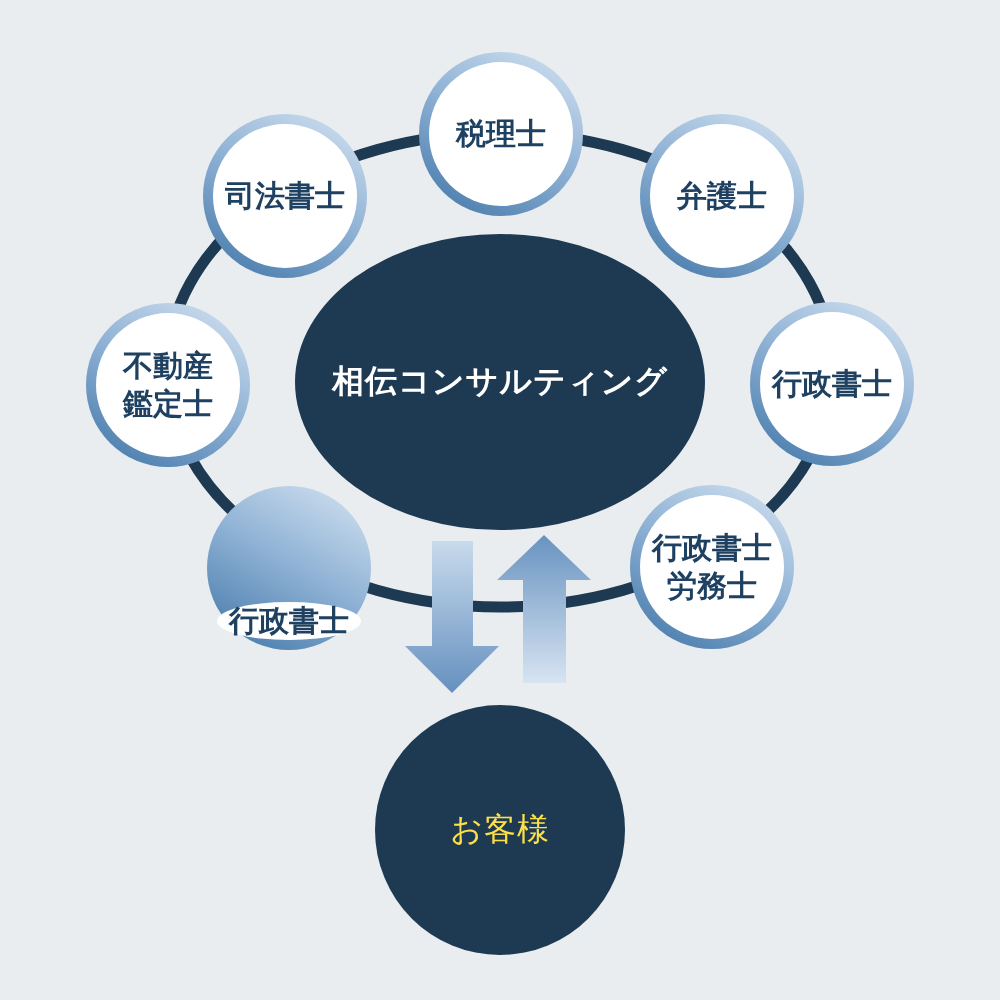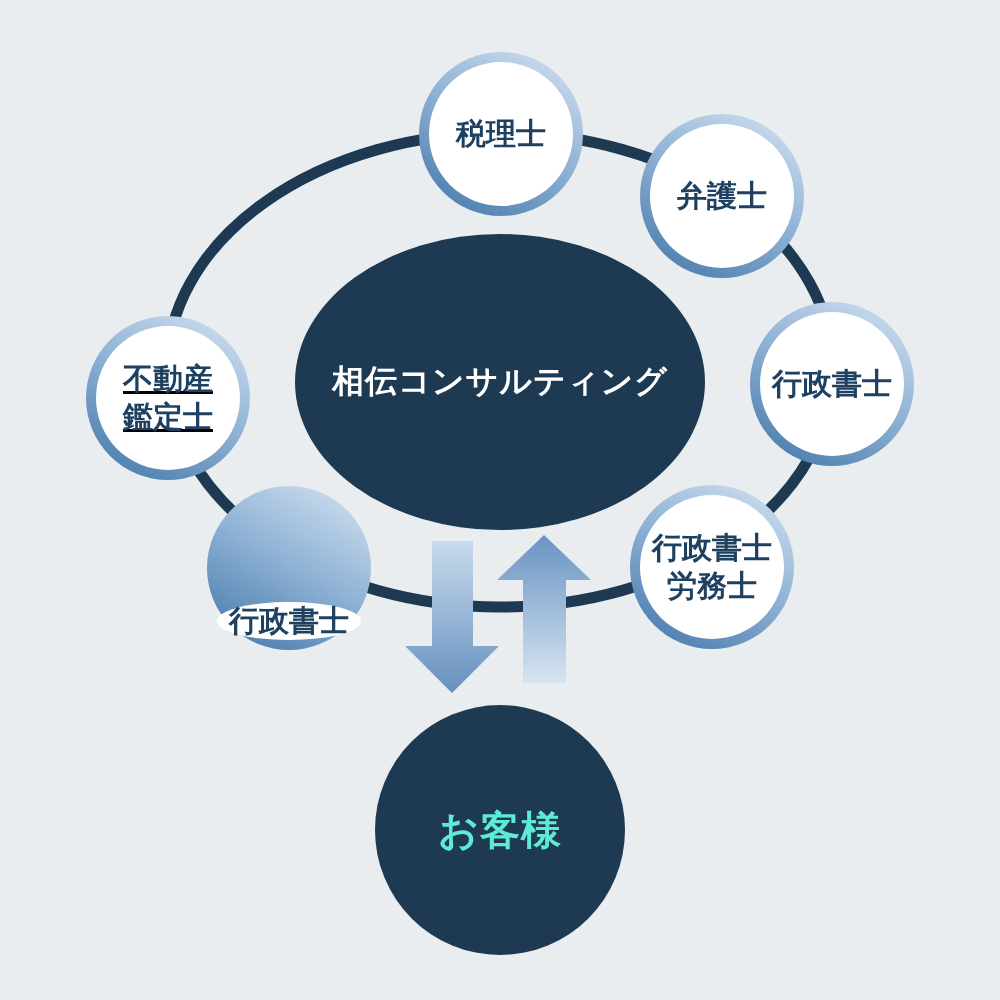--- a/index.html
+++ b/index.html
@@ -63,37 +63,37 @@
     font-weight: bold;
     line-height: 1.28;
     text-align: center;
     white-space: pre-line;
   }
   .node-tax            { left: 419px; top: 52px;  }
   .node-lawyer         { left: 640px; top: 114px; }
   .node-cpa            { left: 750px; top: 302px; }
   .node-labor          { left: 630px; top: 485px; }
   .node-admin          { left: 207px; top: 486px; align-items: flex-end; }
-  .node-realestate     { left: 86px;  top: 316px; text-decoration: underline; }
+  .node-realestate     { left: 86px;  top: 303px; }
   .node-judicial       { left: 203px; top: 114px; }
   
   .customer-circle {
     position: absolute;
     left: 375px; top: 705px;
     width: 250px; height: 250px;
     background: #1d3a52;
     border-radius: 50%;
     display: flex;
     align-items: center;
     justify-content: center;
   }
   .customer-circle .label {
-    color: #5eead4;
-    font-size: 40px;
-    font-weight: bold;
+    color: #fde047;
+    font-size: 32px;
+    font-weight: normal;
     letter-spacing: 1px;
   }
 </style>
 </head>
 <body>
 
 <div class="stage">
 
   <svg class="layer-svg" viewBox="0 0 1000 1000">
     <defs>
@@ -146,18 +146,23 @@
     </div>
   </div>
 
   <div class="node node-realestate">
     <div class="node-inner">
       <span class="node-label">不動産
 鑑定士</span>
     </div>
   </div>
 
+  <div class="node node-judicial">
+    <div class="node-inner">
+      <span class="node-label">司法書士</span>
+    </div>
+  </div>
 
   <div class="customer-circle">
     <span class="label">お客様</span>
   </div>
 
 </div>
 
 </body></html>

